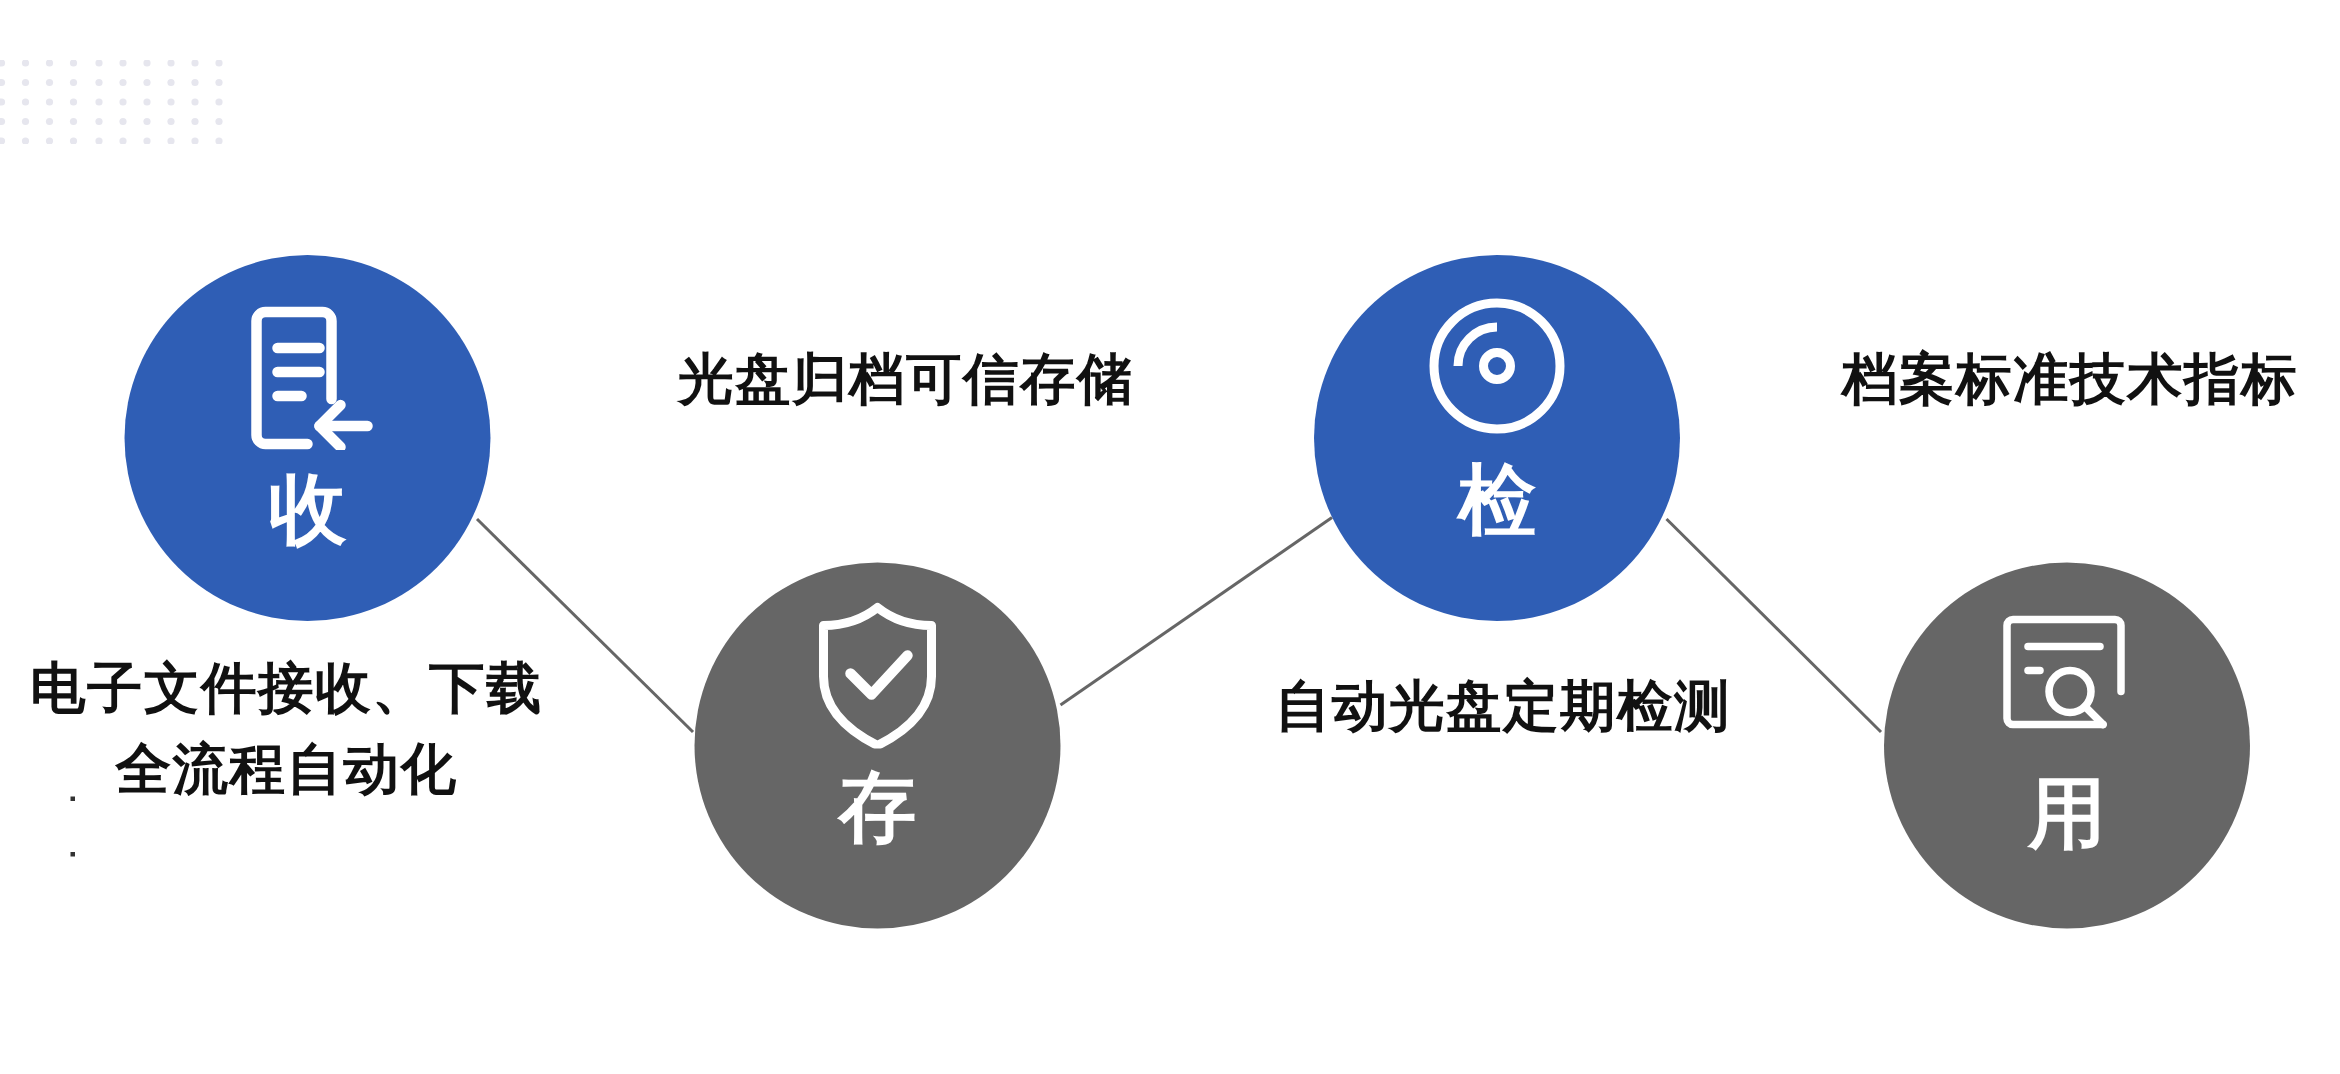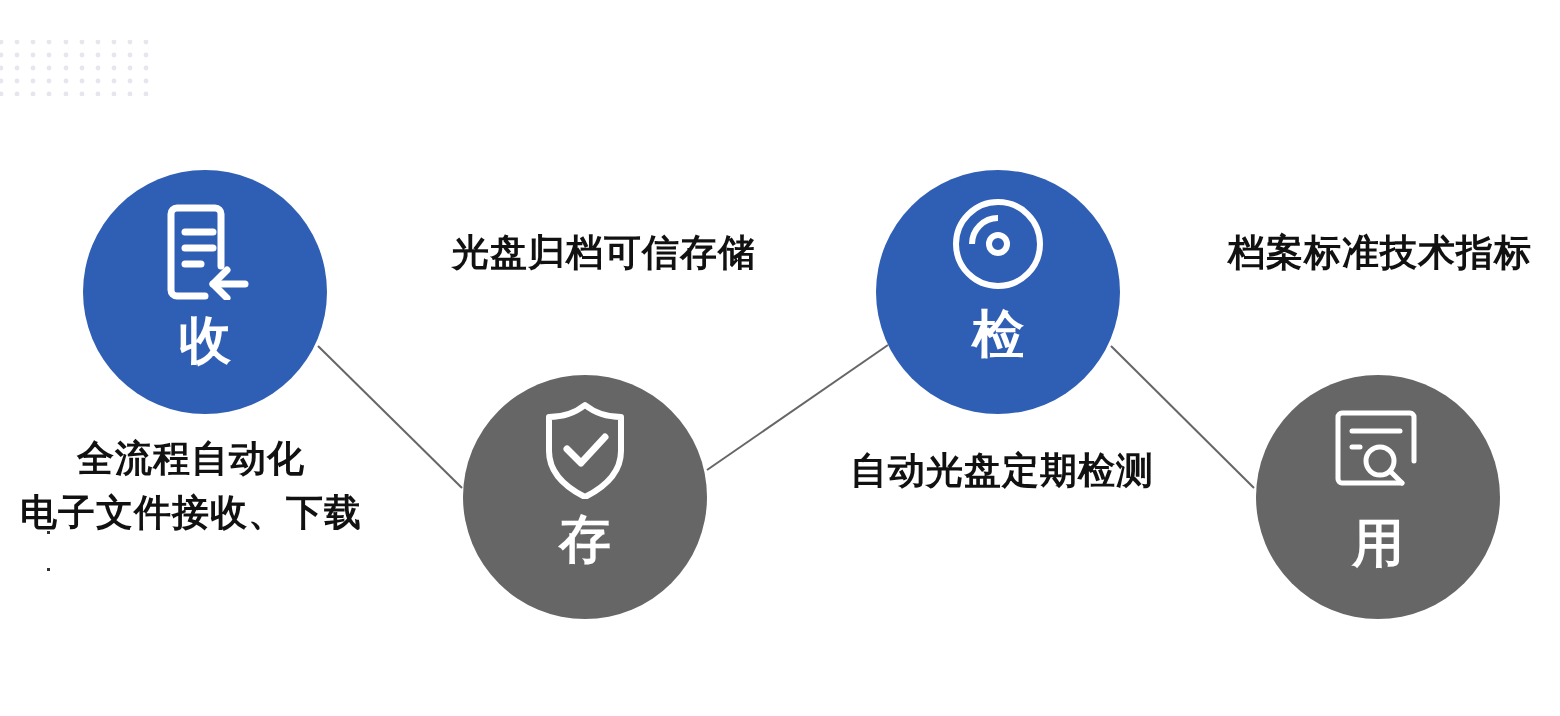--- a/index.html
+++ b/index.html
@@ -113,22 +113,22 @@
     <path d="M74 80 H14 a4 4 0 0 1 -4 -4 V14 a4 4 0 0 1 4 -4 H82 a4 4 0 0 1 4 4 V58" fill="none" stroke="#fff" stroke-width="5" stroke-linecap="round" stroke-linejoin="round"></path>
     <line x1="24" y1="28" x2="72" y2="28" stroke="#fff" stroke-width="5" stroke-linecap="round"></line>
     <line x1="24" y1="44" x2="32" y2="44" stroke="#fff" stroke-width="5" stroke-linecap="round"></line>
     <circle cx="52" cy="58" r="14" fill="none" stroke="#fff" stroke-width="5"></circle>
     <line x1="62" y1="68" x2="74" y2="80" stroke="#fff" stroke-width="5" stroke-linecap="round"></line>
   </svg>
   <span class="label">用</span>
 </div>
 
 <div class="desc" style="left:10px; top:432px; width:362px;">
+  <div>电子文件接收、下载</div>
   <div>全流程自动化</div>
-  <div>电子文件接收、下载</div>
 </div>
 
 <div class="desc" style="left:432px; top:226px; width:344px;">
   <div>光盘归档可信存储</div>
 </div>
 
 <div class="desc" style="left:830px; top:444px; width:344px;">
   <div>自动光盘定期检测</div>
 </div>
 

